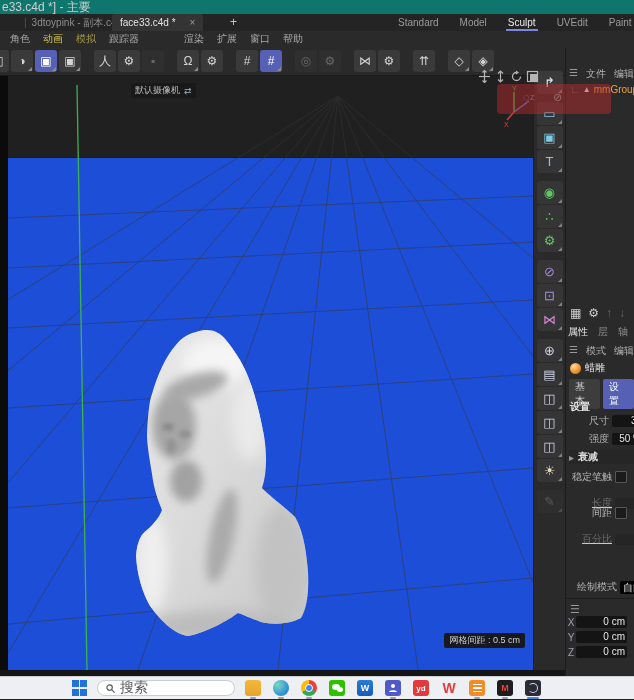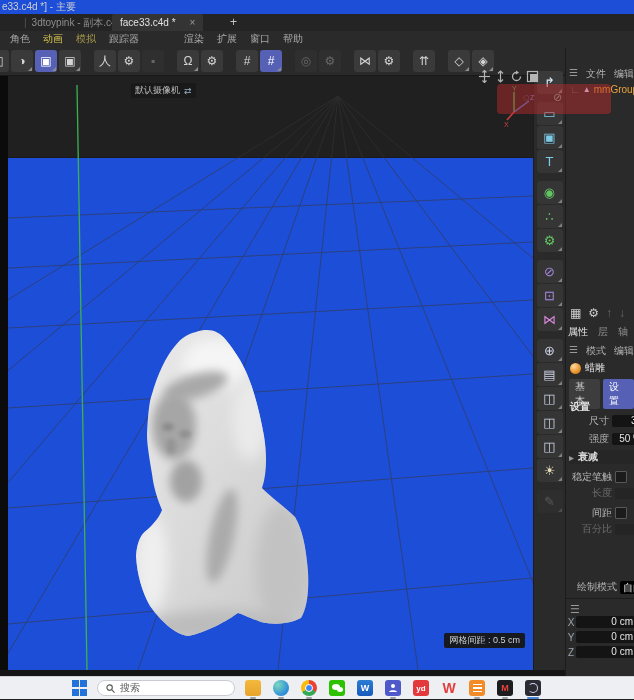--- a/index.html
+++ b/index.html
@@ -1,20 +1,20 @@
 <!DOCTYPE html>
 <html><head>
 <meta charset="utf-8">
 <style>
   html,body{margin:0;padding:0;background:#000;}
   #app{position:relative;width:634px;height:700px;overflow:hidden;background:#1f1f1f;
        font-family:"Liberation Sans","DejaVu Sans",sans-serif;color:#ccc;-webkit-font-smoothing:antialiased;}
   .abs{position:absolute;}
   
-  #titlebar{left:0;top:0;width:634px;height:14px;background:#1d4ed8;font-size:10px;line-height:14px;color:#cfcfcf;padding-left:2px;box-sizing:border-box;}
+  #titlebar{left:0;top:0;width:634px;height:14px;background:#0f766e;font-size:12px;line-height:14px;color:#cfcfcf;padding-left:2px;box-sizing:border-box;}
   
   #tabrow{left:0;top:14px;width:634px;height:17px;background:#242424;font-size:10px;}
   #tab-inactive{left:24px;top:0;height:17px;line-height:17px;color:#8d8d8d;}
   #tab-inactive .sep{color:#555;margin-right:5px;}
   #tab-active{left:112px;top:0;height:17px;line-height:17px;background:#343434;color:#e2e2e2;padding:0 8px;border-radius:2px 2px 0 0;}
   #tab-active .close{margin-left:14px;color:#9a9a9a;}
   #tab-add{left:230px;top:0;height:17px;line-height:16px;color:#c8c8c8;font-size:12px;}
   #layouts{left:398px;top:0;height:17px;display:flex;gap:21px;align-items:center;}
   .lay{color:#9b9b9b;position:relative;white-space:nowrap;}
   .lay-active{color:#eaeaea;}
@@ -74,38 +74,38 @@
   #am-section{position:absolute;left:4px;top:352px;color:#e3e3e3;font-weight:bold;}
   .frow{position:absolute;left:9px;width:69px;display:flex;align-items:center;}
   .flabel{width:34px;text-align:right;color:#b5b5b5;margin-right:3px;flex:0 0 auto;white-space:nowrap;overflow:hidden;}
   .ffield{flex:1;height:12px;background:#141414;border-radius:2px;color:#e6e6e6;text-align:right;padding-right:2px;line-height:12px;white-space:nowrap;}
   #falloff{position:absolute;left:3px;top:402px;color:#dcdcdc;font-weight:bold;display:flex;gap:4px;align-items:center;width:66px;background:#262626;height:14px;}
   #falloff .arr{color:#9a9a9a;font-weight:normal;}
   .chkgrp{position:absolute;left:0;width:69px;}
   .chkrow{display:flex;align-items:center;height:14px;}
   .chkrow .flabel{width:46px;}
   .chkbox{width:10px;height:10px;background:#1b1b1b;border:1px solid #585858;border-radius:1px;flex:0 0 auto;}
-  .subrow{display:flex;align-items:center;height:14px;margin-top:2px;}
+  .subrow{display:flex;align-items:center;height:14px;margin-top:12px;text-decoration:underline;}
   .subrow .flabel{width:46px;color:#6d6d6d;}
   .subfield{flex:1;height:11px;background:#202020;border-radius:2px;opacity:.5;}
   #drawmode{top:532px;}
   #drawmode .flabel{width:42px;}
   #dm-btn{flex:1;height:13px;background:#000000;border-radius:2px;color:#e2e2e2;line-height:13px;padding-left:3px;white-space:nowrap;overflow:hidden;}
   #coord-sep{position:absolute;left:0;top:550px;width:69px;height:1px;background:#1c1c1c;}
   #coord-hamb{position:absolute;left:4px;top:555px;font-size:11px;color:#9a9a9a;}
   .crow{position:absolute;left:0;width:69px;display:flex;align-items:center;}
   .crow .axis{width:10px;text-align:center;color:#9aa4b0;flex:0 0 auto;}
-  .crow .ffield{margin-right:0;}
+  .crow .ffield{margin-right:8px;}
   
   #bstrip{left:0;top:670px;width:565px;height:6px;background:#151515;}
   
   #taskbar{left:0;top:676px;width:634px;height:22px;background:#edeff2;border-top:1px solid #cfd2d6;display:flex;align-items:center;}
   #tb-start{margin-left:72px;width:16px;height:16px;display:grid;grid-template-columns:7px 7px;grid-gap:1px;flex:0 0 auto;}
   #tb-start i{background:#2272d9;width:7px;height:7px;}
-  #searchbox{margin-left:9px;width:138px;height:16px;background:#fff;border:1px solid #c9ccd2;border-radius:9px;display:flex;align-items:center;gap:5px;padding-left:8px;box-sizing:border-box;color:#5a5a5a;font-size:10px;flex:0 0 auto;}
+  #searchbox{margin-left:9px;width:138px;height:16px;background:#fff;border:1px solid #c9ccd2;border-radius:9px;display:flex;align-items:center;gap:5px;padding-left:8px;box-sizing:border-box;color:#5a5a5a;font-size:14px;flex:0 0 auto;}
   .app{margin-left:8px;width:20px;height:18px;position:relative;display:flex;align-items:center;justify-content:center;flex:0 0 auto;}
   .app .ic{width:16px;height:16px;border-radius:3px;display:flex;align-items:center;justify-content:center;font-size:9px;font-weight:bold;color:#fff;box-sizing:border-box;}
   .app.ind::after{content:"";position:absolute;bottom:-2px;left:7px;width:6px;height:2px;border-radius:1px;background:#9aa0a6;}
   .app.active::after{content:"";position:absolute;bottom:-2px;left:4px;width:12px;height:2px;border-radius:1px;background:#4a84d8;}
   #ic-folder{background:linear-gradient(#f2b93c,#e8a32c);}
   #ic-edge{border-radius:50%;background:radial-gradient(circle at 30% 30%,#7cd8c0,#2c8dd6 70%);}
   #ic-chrome{border-radius:50%;background:conic-gradient(#ea4335 0 33%,#34a853 33% 66%,#fbbc05 66% 100%);position:relative;}
   #ic-chrome i{position:absolute;left:4px;top:4px;width:8px;height:8px;border-radius:50%;background:#4285f4;border:1.5px solid #fff;box-sizing:border-box;}
   #ic-wechat{background:#2dc100;position:relative;}
   #ic-wechat i{position:absolute;left:3px;top:4px;width:8px;height:6px;border-radius:50%;background:#fff;}
@@ -131,20 +131,28 @@
   </div>
 
   <div class="abs" id="tabrow">
     <div class="abs" id="tab-inactive">
       <span class="sep">|</span><span>3dtoypink - 副本.c4d *</span>
     </div>
     <div class="abs" id="tab-active">
       <span>face33.c4d *</span><span class="close">×</span>
     </div>
     <div class="abs" id="tab-add">+</div>
+    <div class="abs" id="layouts">
+
+    <span class="lay"><span>Standard</span></span>
+        <span class="lay"><span>Model</span></span>
+        <span class="lay lay-active"><span>Sculpt</span></span>
+        <span class="lay"><span>UVEdit</span></span>
+        <span class="lay"><span>Paint</span></span>
+      </div>
   </div>
 
   <div class="abs" id="menubar">
 
   <span class="mi" style="color: rgb(168, 168, 168);"><span>角色</span></span>
       <span class="mi" style="color: rgb(217, 198, 79);"><span>动画</span></span>
       <span class="mi" style="color: rgb(168, 154, 76);"><span>模拟</span></span>
       <span class="mi" style="color: rgb(168, 168, 168);"><span>跟踪器</span></span>
       <span class="mi" style="color: rgb(168, 168, 168); margin-left: 32px;"><span>渲染</span></span>
       <span class="mi" style="color: rgb(168, 168, 168);"><span>扩展</span></span>

